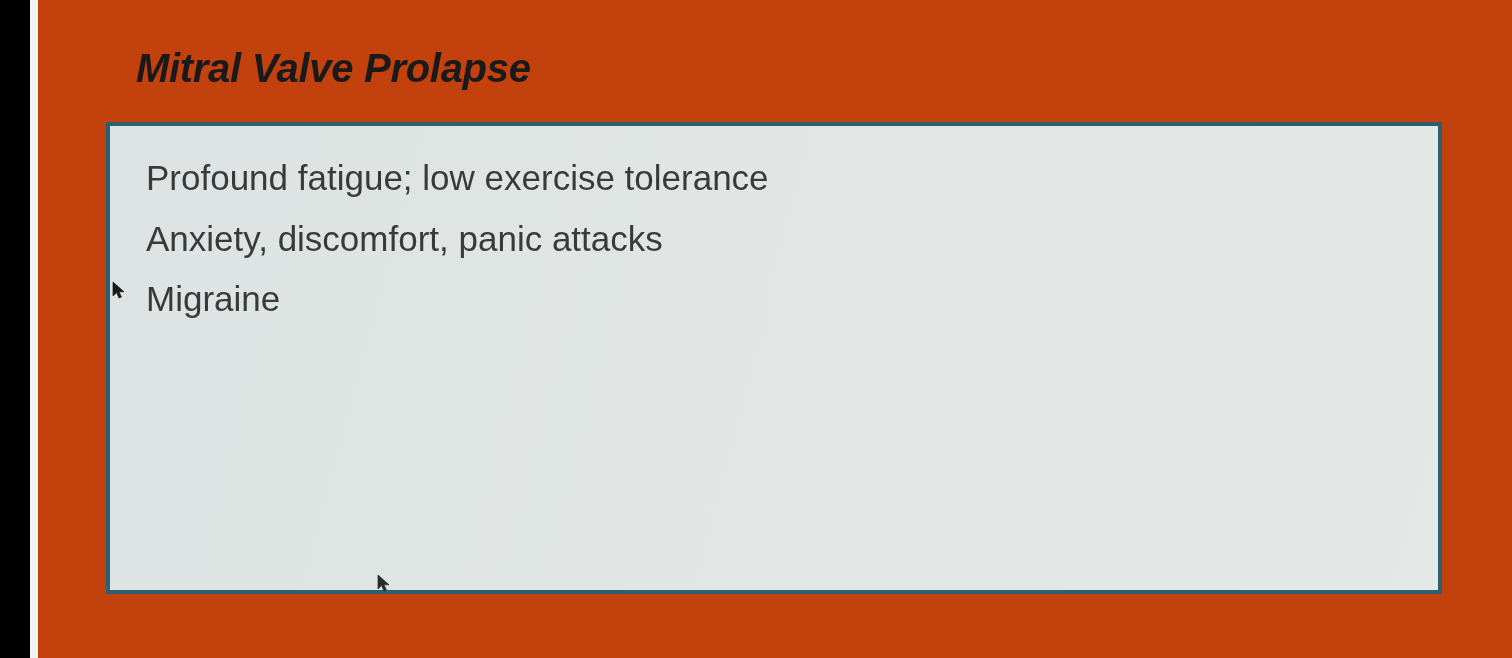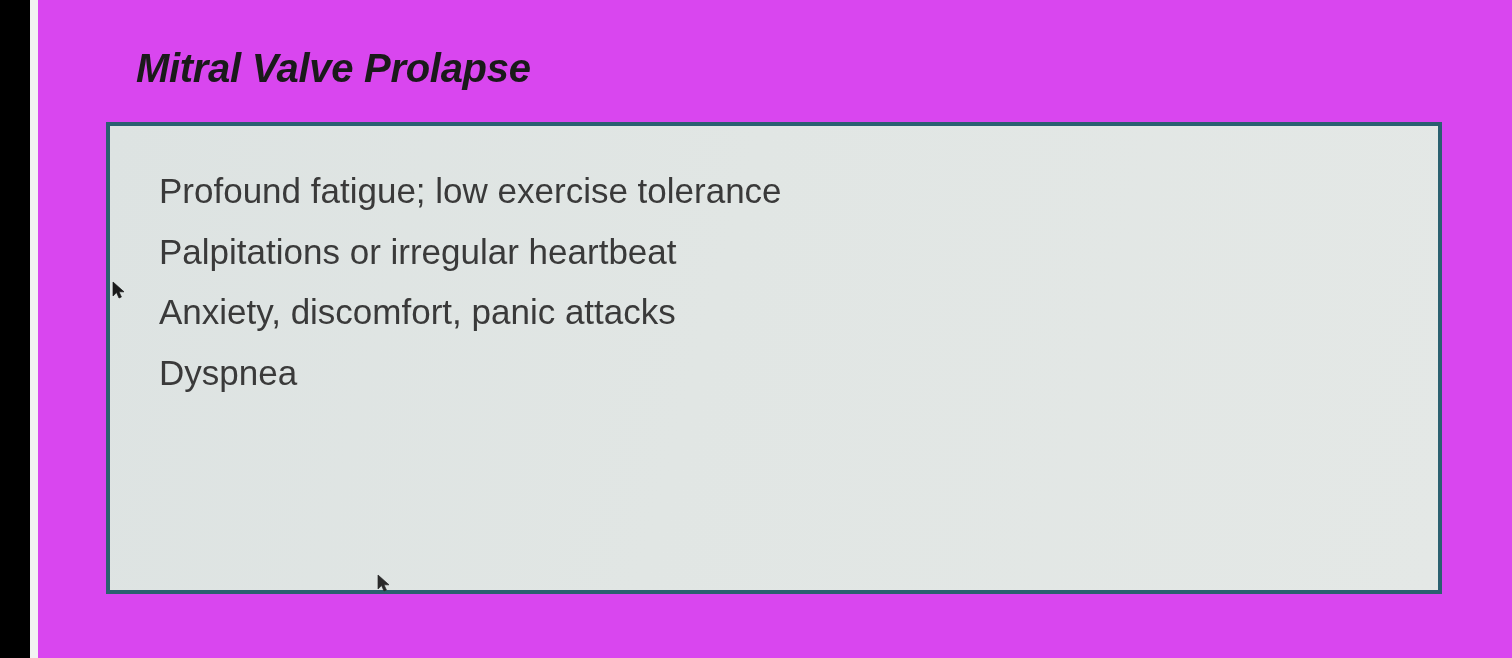--- a/index.html
+++ b/index.html
@@ -10,21 +10,21 @@
   body {
     width: 1512px;
     height: 658px;
     overflow: hidden;
     font-family: "Liberation Sans", sans-serif;
   }
   #slide {
     position: relative;
     width: 1512px;
     height: 658px;
-    background: #d946ef;
+    background: #c2410c;
   }
   
   #left-band {
     position: absolute;
     left: 0;
     top: 0;
     width: 30px;
     height: 658px;
     background: #000000;
   }
@@ -57,21 +57,21 @@
     box-sizing: border-box;
     border: 4px solid #2b6070;
     background: #dfe4e2;
     background: linear-gradient(105deg, #dde3e2 0%, #e1e6e4 45%, #e4e8e6 100%);
   }
   #symptom-list {
     position: absolute;
     left: 36px;
     top: 22px;
     right: 10px;
-    margin: 13px;
+    margin: 0;
     padding: 0;
     list-style: none;
   }
   #symptom-list li {
     font-size: 35px;
     line-height: 60.5px;
     color: #3a3a3a;
     white-space: nowrap;
     letter-spacing: 0px;
   }
@@ -92,23 +92,22 @@
 <div id="slide">
 
   <div id="left-band"></div>
   <div id="gutter"></div>
 
   <div id="title">Mitral Valve Prolapse</div>
 
   <div id="content-box">
     <ul id="symptom-list">
       <li>Profound fatigue; low exercise tolerance</li>
-      <li>Palpitations or irregular heartbeat</li>
       <li>Anxiety, discomfort, panic attacks</li>
-      <li>Dyspnea</li>
+      <li>Migraine</li>
     </ul>
   </div>
 
   <div class="cursor" id="cursor-left">
     <svg width="14" height="20" viewBox="0 0 14 20" xmlns="http://www.w3.org/2000/svg">
       <path d="M1,1 L1,15 L4.6,11.6 L7,17 L9.4,16 L7,10.8 L12,10.8 Z" fill="#1a1a1a" stroke="#1a1a1a" stroke-width="0.7"></path>
     </svg>
   </div>
 
   <div class="cursor" id="cursor-bottom">

